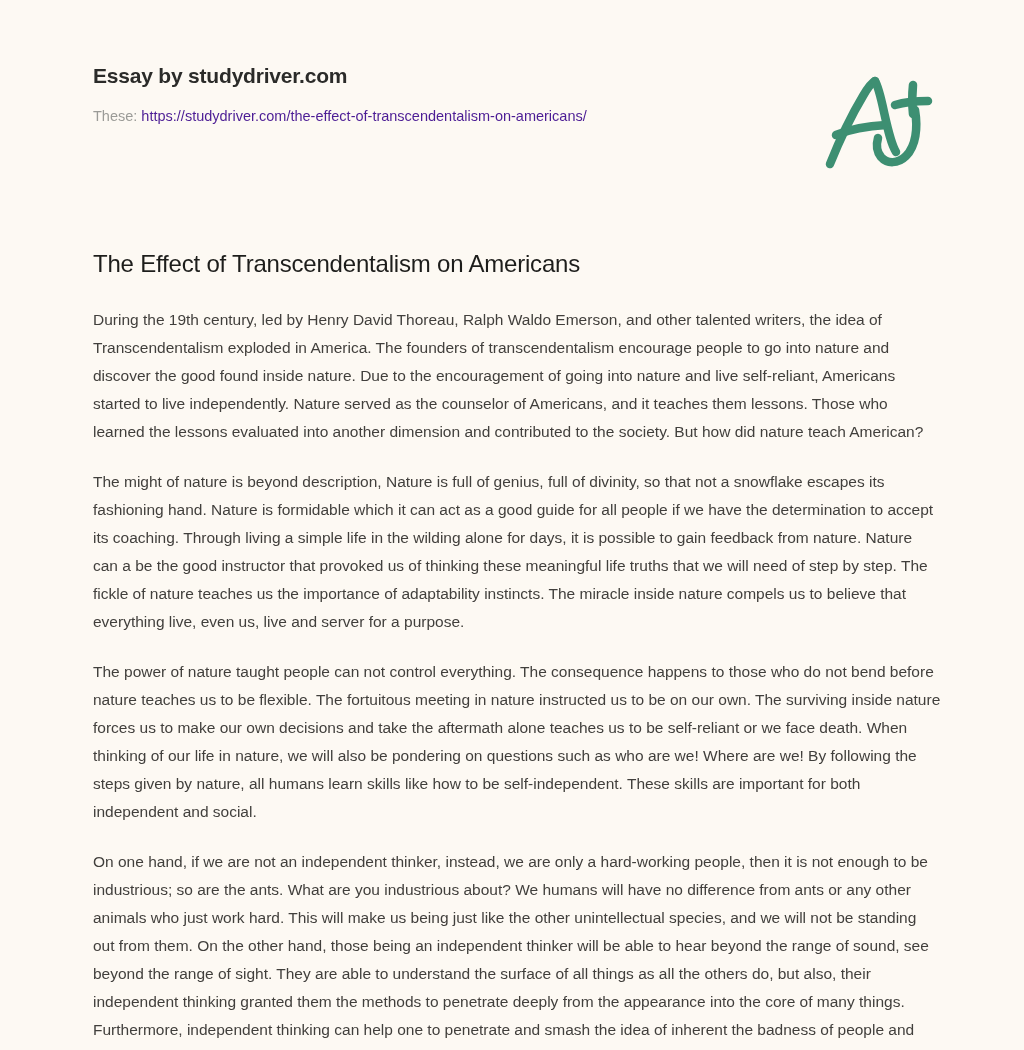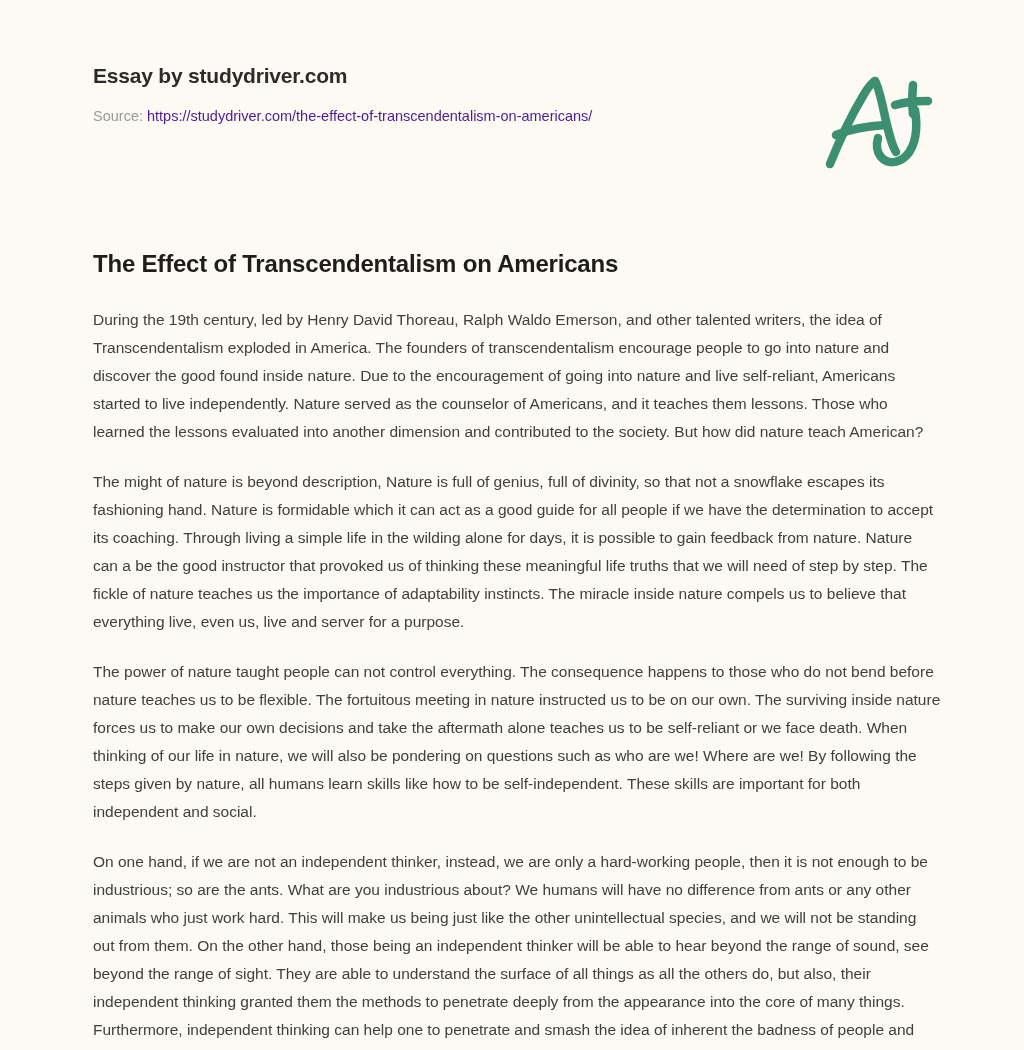--- a/index.html
+++ b/index.html
@@ -82,21 +82,21 @@
   
   .article {
     position: absolute;
     left: 93px;
     top: 248px;
     width: 848px;
   }
 
   .article-title {
     font-size: 24px;
-    font-weight: bold;
+    font-weight: normal;
     color: #1d1d1b;
     letter-spacing: -0.2px;
     line-height: 32px;
     margin: 0 0 26px 0;
   }
 
   .article-body {
     font-size: 15.5px;
     line-height: 28px;
     color: #413f3c;
@@ -115,21 +115,21 @@
 <body>
 
 <div class="page">
 
   <div class="header">
 
     <div class="header-text">
       <div class="essay-by">Essay by studydriver.com</div>
 
       <div class="source-line">
-        <span class="source-label">Source: </span><a class="source-url" href="#">https://studydriver.com/the-effect-of-transcendentalism-on-americans/</a>
+        <span class="source-label">These: </span><a class="source-url" href="#">https://studydriver.com/the-effect-of-transcendentalism-on-americans/</a>
       </div>
     </div>
 
     <div class="logo">
       <svg viewBox="0 0 118 98" xmlns="http://www.w3.org/2000/svg">
         <g fill="none" stroke="#3d8f72" stroke-width="8.5" stroke-linecap="round" stroke-linejoin="round">
 
           <path d="M12 92 C 20 72, 33 44, 45 24 C 49 17, 53 11, 57 9"></path>
 
           <path d="M57 9 C 60 14, 63 26, 66 40 C 70 58, 73 72, 78 80"></path>

